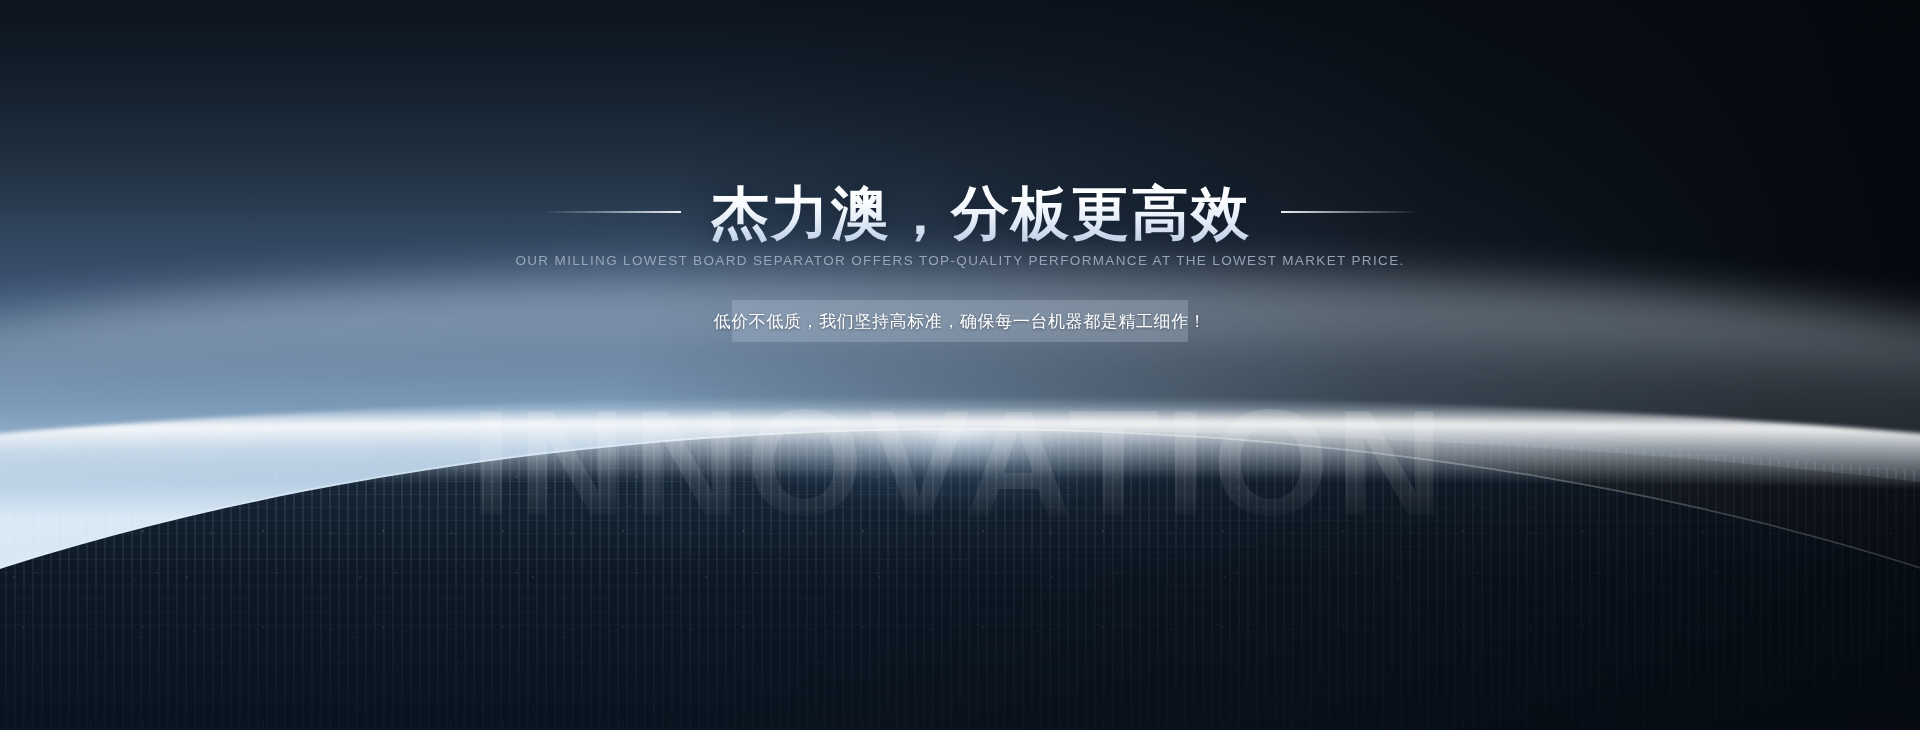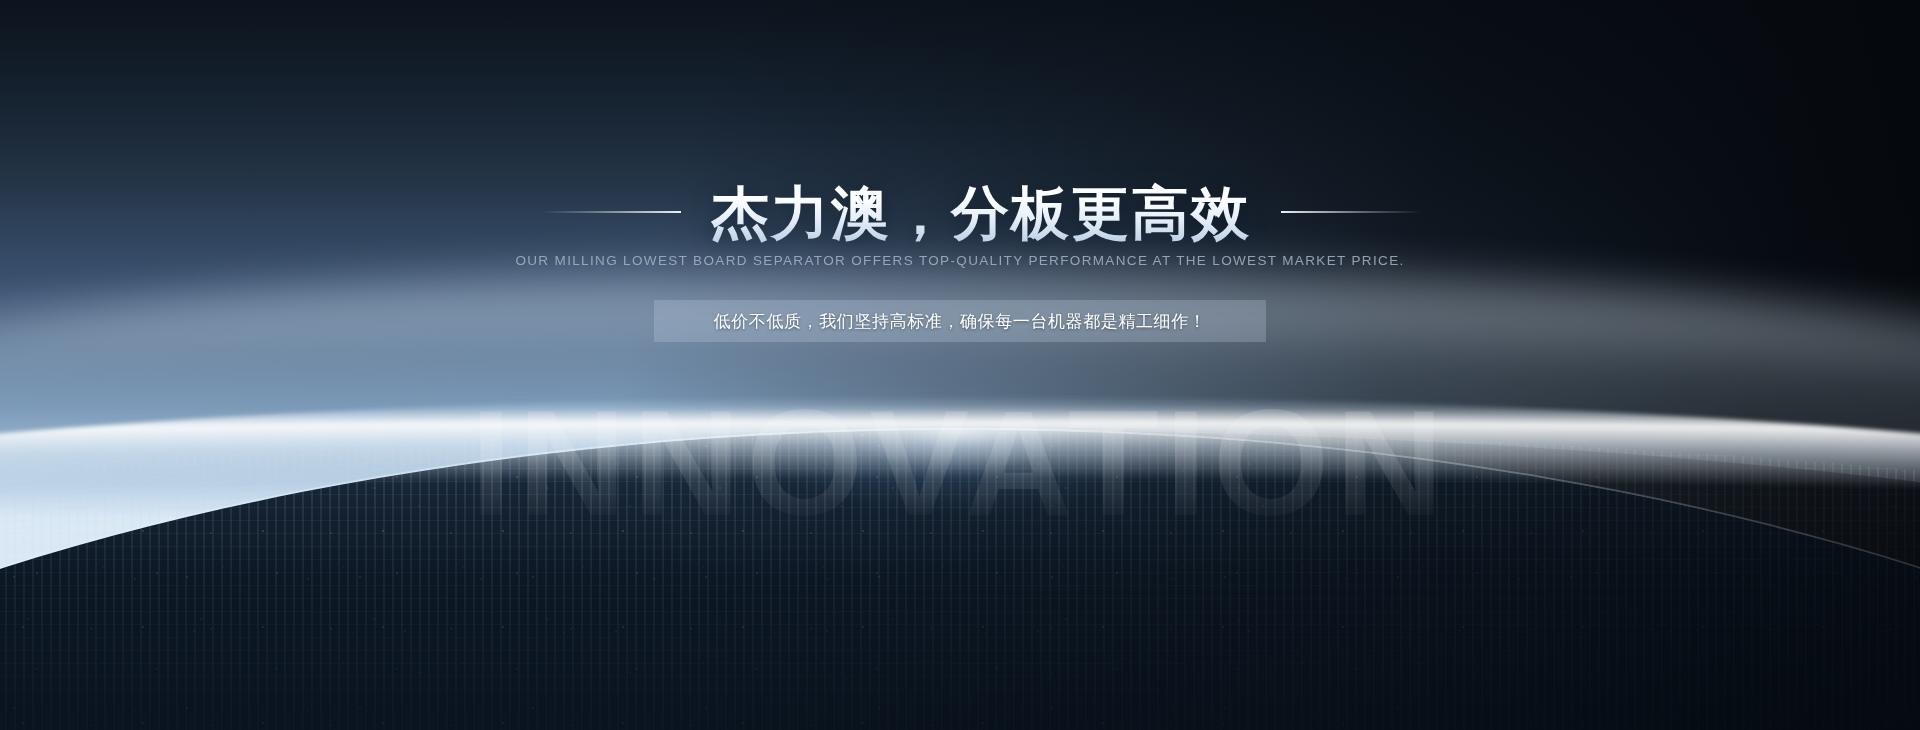--- a/index.html
+++ b/index.html
@@ -314,21 +314,21 @@
   
   .tagline-wrap {
     position: absolute;
     left: 0;
     right: 0;
     top: 300px;
     display: flex;
     justify-content: center;
   }
   .tagline {
-    width: 612px;
+    width: 456px;
     height: 42px;
     display: flex;
     align-items: center;
     justify-content: center;
     background: rgba(196,212,232,0.26);
     color: #ffffff;
     font-size: 17px;
     font-weight: 400;
     letter-spacing: 0.6px;
     white-space: nowrap;

